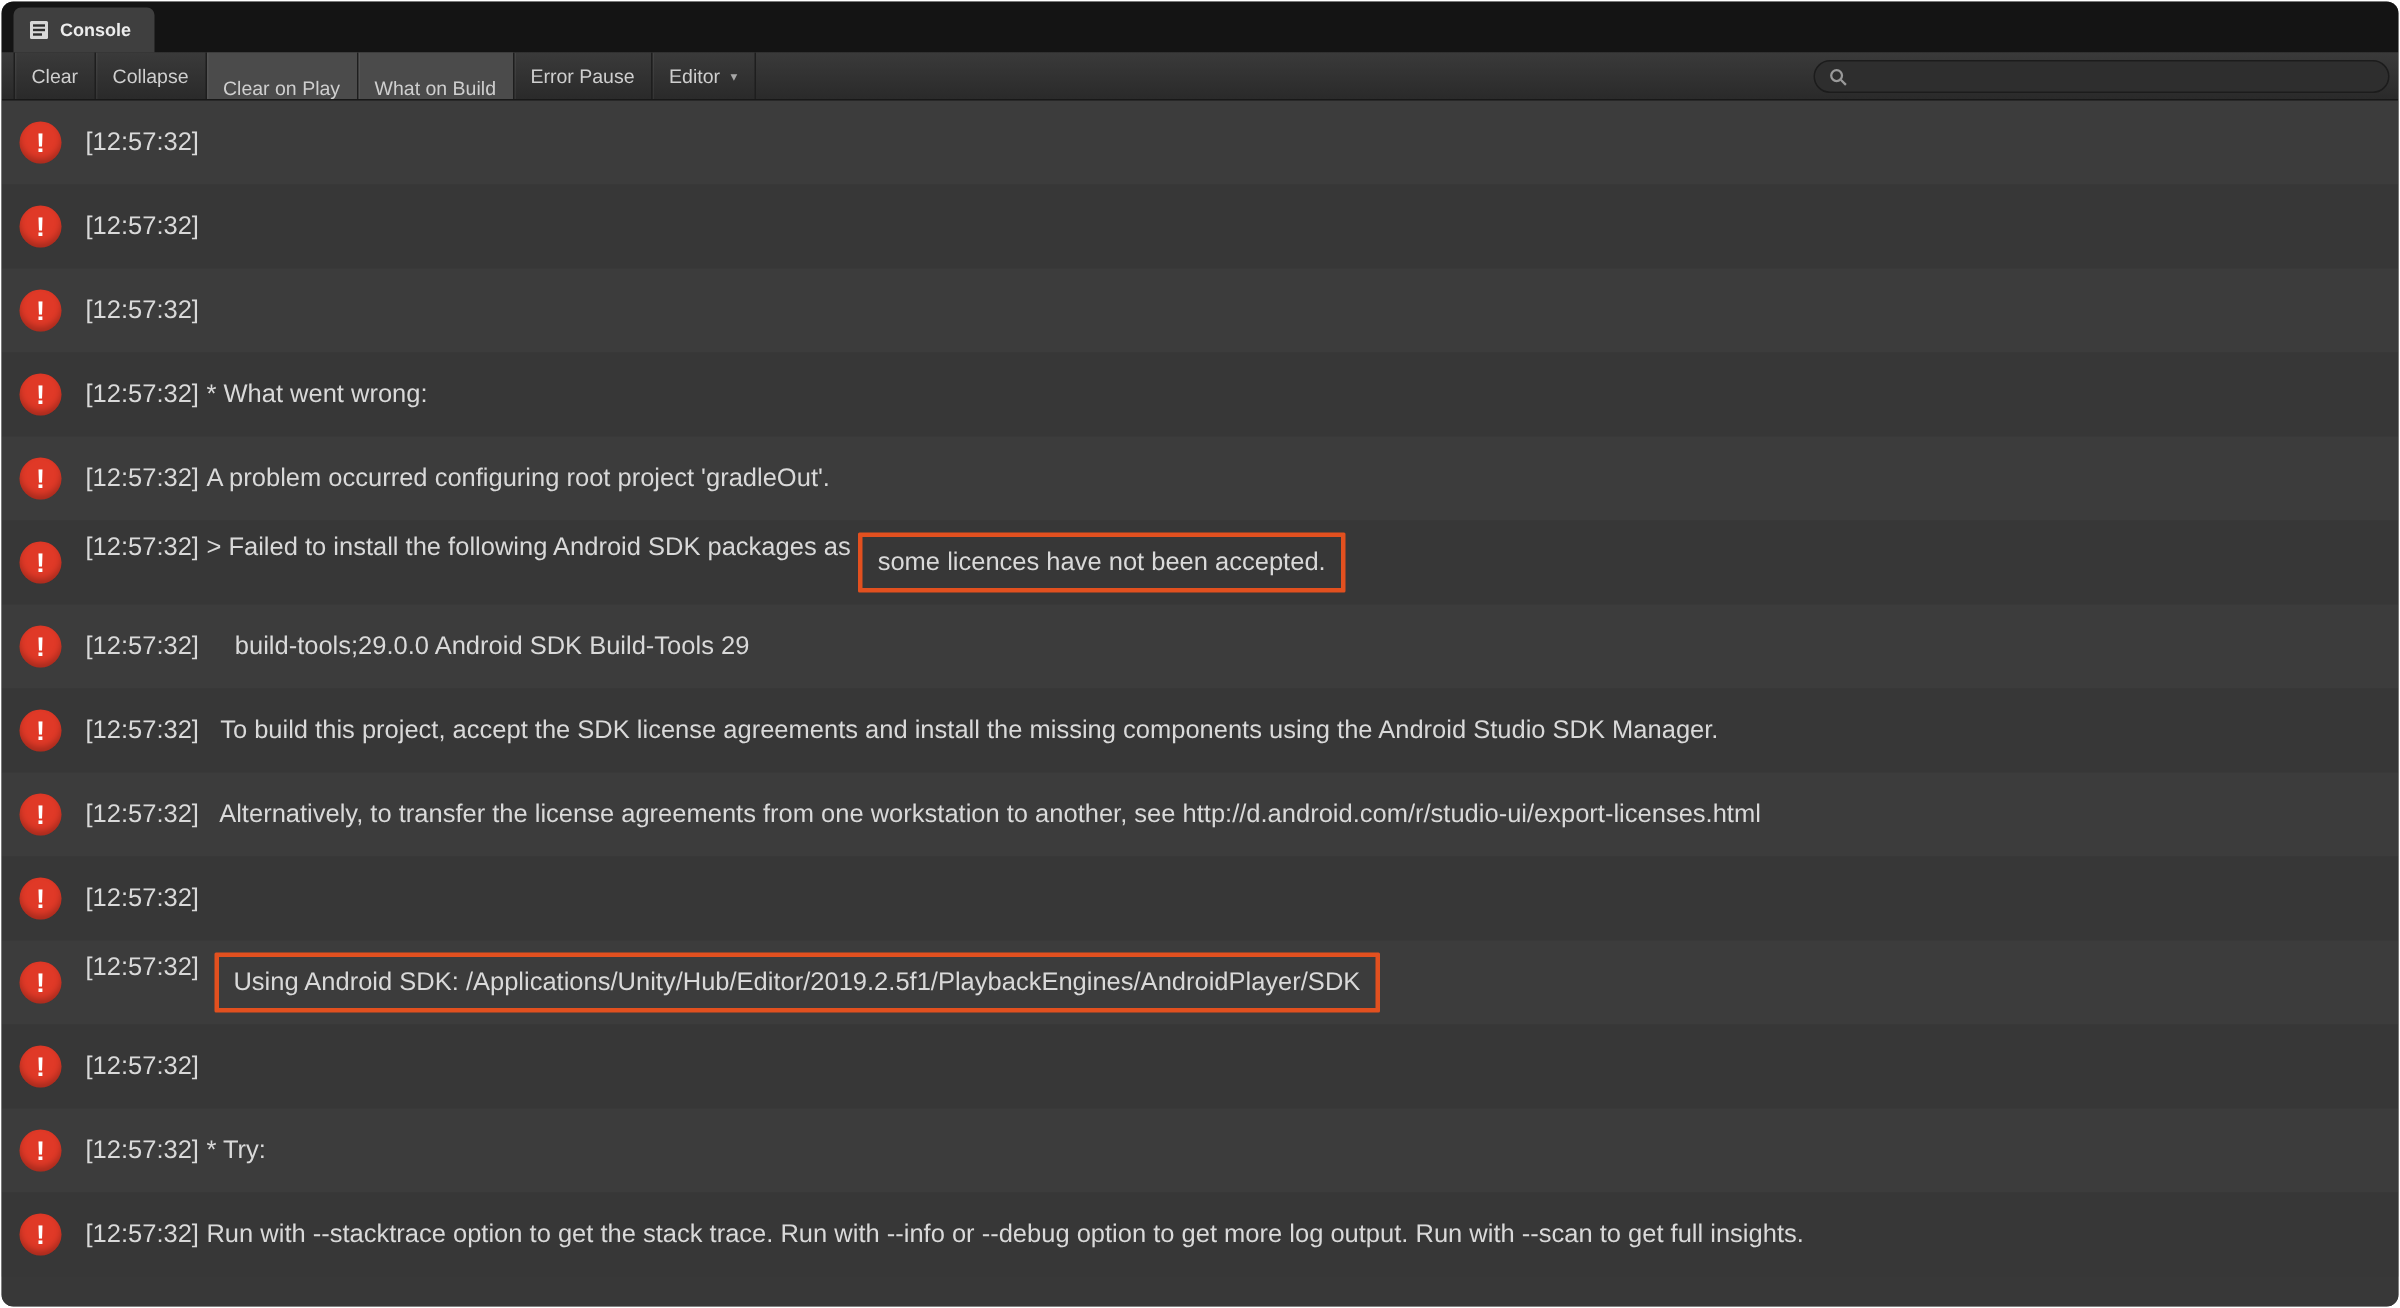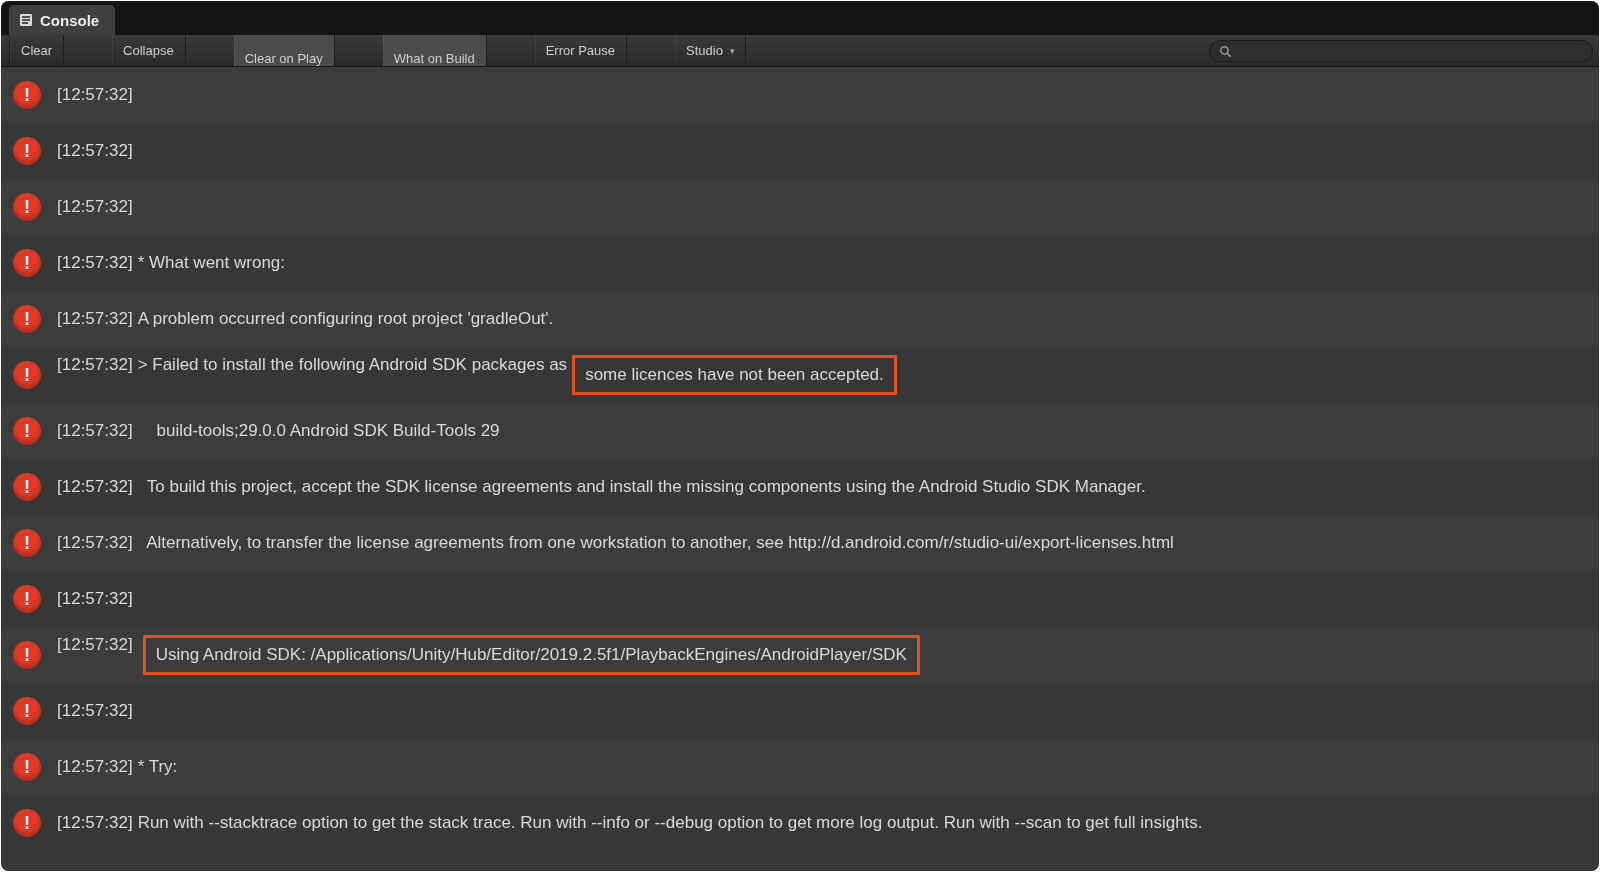--- a/index.html
+++ b/index.html
@@ -29,35 +29,35 @@
   }
   .tab {
     height: 30px;
     background: #3f3f3f;
     border-radius: 5px 5px 0 0;
     display: flex;
     align-items: center;
     gap: 7px;
     padding: 0 16px 0 10px;
     color: #ececec;
-    font-size: 15px;
+    font-size: 12px;
     font-weight: bold;
     cursor: pointer;
   }
   .tab-icon { display: flex; align-items: center; }
   
   .toolbar {
     flex: 0 0 32px;
     background: linear-gradient(#3a3a3a, #2a2a2a);
     border-bottom: 1px solid #181818;
     display: flex;
     align-items: stretch;
     position: relative;
   }
-  #toolbar-buttons { display: flex; gap: 48px; }
+  #toolbar-buttons { display: flex; }
   .tbtn {
     display: flex;
     align-items: center;
     padding: 0 11px;
     font-size: 13px;
     color: #cfcfcf;
     border-right: 1px solid #1e1e1e;
     box-shadow: inset 1px 0 0 rgba(255,255,255,0.05);
     cursor: pointer;
     white-space: nowrap;
@@ -166,21 +166,21 @@
   </div>
         <div class="tbtn active">
     <span class="tbtn-label">What on Build</span>
 
   </div>
         <div class="tbtn">
     <span class="tbtn-label">Error Pause</span>
 
   </div>
         <div class="tbtn">
-    <span class="tbtn-label">Studio</span>
+    <span class="tbtn-label">Editor</span>
     <span class="caret">▾</span>
   </div>
       </div>
     <div class="search">
       <span style="display:flex;">
         <svg width="13" height="13" viewBox="0 0 13 13">
           <circle cx="5.4" cy="5.4" r="3.6" fill="none" stroke="#9a9a9a" stroke-width="1.5"></circle>
           <line x1="8.2" y1="8.2" x2="11.6" y2="11.6" stroke="#9a9a9a" stroke-width="1.5"></line>
         </svg>
       </span>

